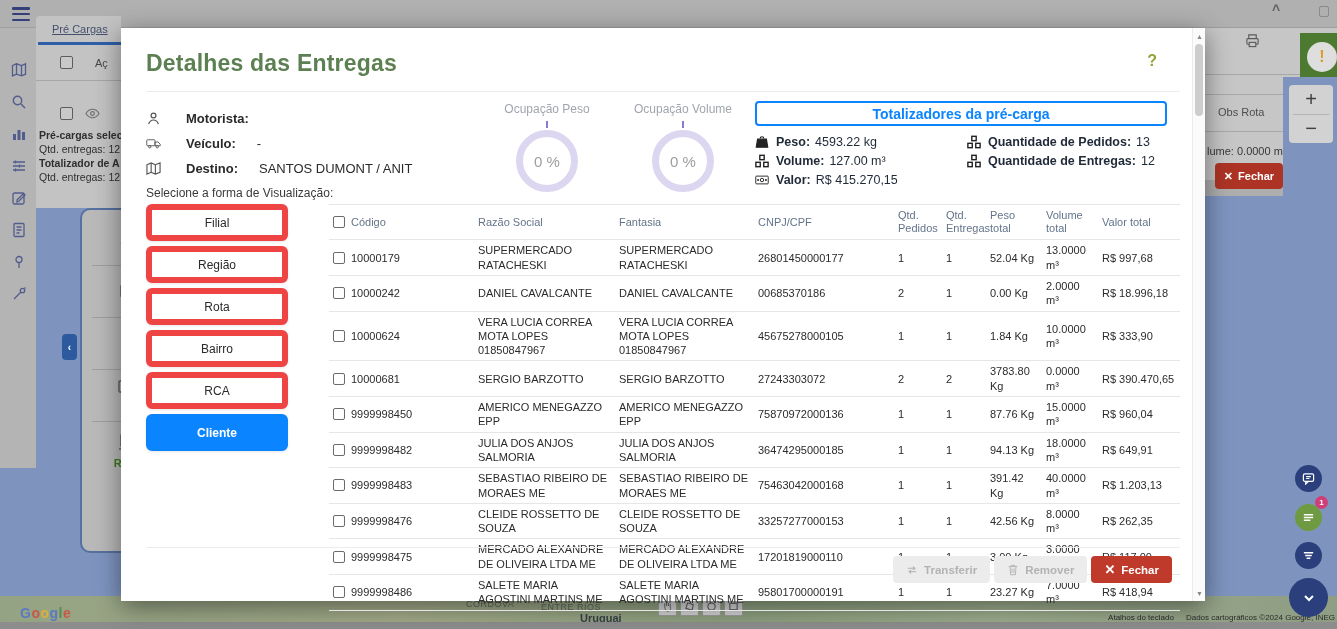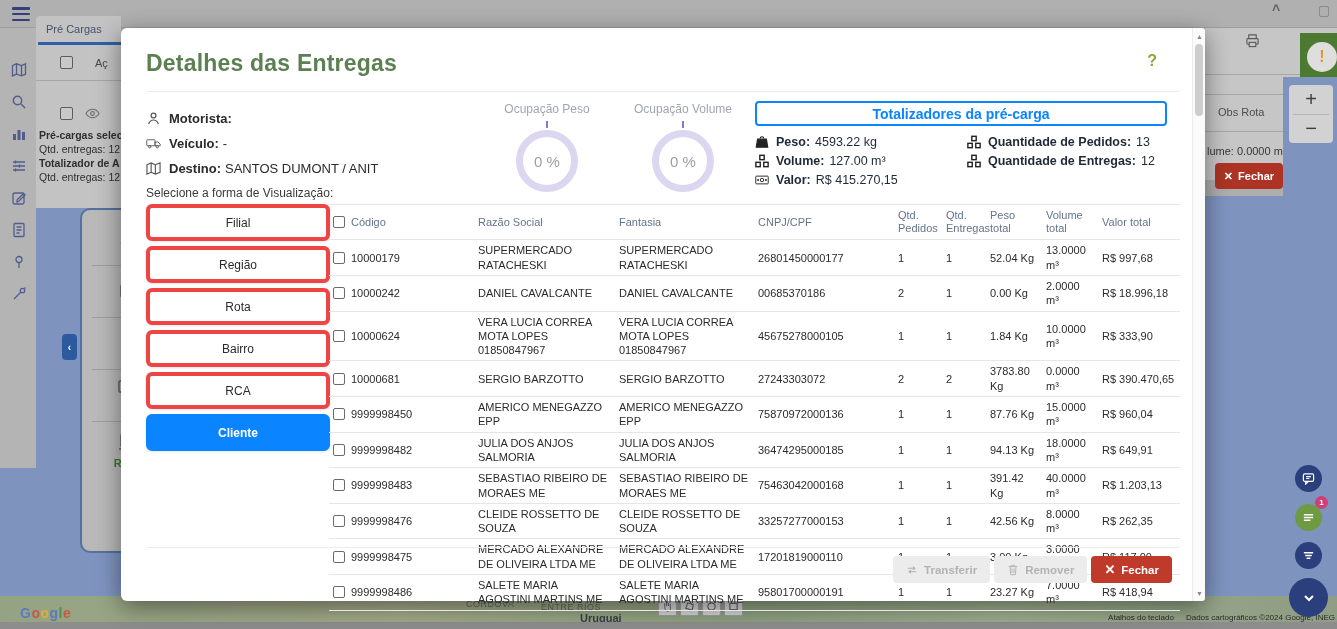--- a/index.html
+++ b/index.html
@@ -16,21 +16,21 @@
   .hamburger { position:absolute; left:12px; top:7px; width:18px; height:14px; display:flex; flex-direction:column; justify-content:space-between; }
   .hamburger i { display:block; height:2.5px; background:#33407a; border-radius:1px; }
   .chevron-up-top { position:absolute; left:1272px; top:2px; color:#606060; font-size:14px; font-weight:bold; }
   .tiny-top-glyph { position:absolute; left:1319px; top:6px; width:10px; height:11px; border:1.5px solid #8a8a8a; border-radius:2px; }
 
   .side-strip { position:absolute; left:0; top:28px; width:36px; height:440px; background:#b4b4b4; }
   .side-icons { position:absolute; left:11px; top:62px; display:flex; flex-direction:column; gap:16px; color:#525d8d; }
   .side-icons svg { width:16px; height:16px; }
 
   .left-panel { position:absolute; left:36px; top:16px; width:85px; height:192px; background:#c3c3c3; overflow:hidden; border-radius:4px 0 0 0; }
-  .lp-tab { position:absolute; left:10px; top:7px; font-size:11px; color:#44506c; white-space:nowrap; }
+  .lp-tab { position:absolute; left:16px; top:7px; font-size:11px; color:#44506c; white-space:nowrap;text-decoration:underline; }
   .lp-underline { position:absolute; left:2px; top:26px; width:120px; height:3px; background:#2e5fa8; }
   .cb-bg { display:inline-block; width:13px; height:13px; border:1.5px solid #5d5d5d; border-radius:2px; background:#c9c9c9; }
   .lp-row1 { position:absolute; left:24px; top:40px; display:flex; align-items:center; gap:22px; font-size:11px; color:#474747; }
   .lp-div { position:absolute; left:0; top:64px; width:85px; height:1px; background:#a6a6a6; }
   .lp-row2 { position:absolute; left:24px; top:90px; display:flex; align-items:center; gap:12px; color:#6f6f6f; }
   .lp-lines { position:absolute; left:3px; top:112px; font-size:10.5px; color:#2f2f2f; line-height:14px; white-space:nowrap; }
   .lp-lines .b { font-weight:bold; }
 
   .map-water { position:absolute; left:0; top:196px; width:1337px; height:400px; background:#7e94bf; }
   .map-land { position:absolute; left:0; top:596px; width:1337px; height:26px;
@@ -70,27 +70,27 @@
   .float-btn { position:absolute; border-radius:50%; background:#2b3f7c; color:#fff; display:flex; align-items:center; justify-content:center; }
   .fb-chat { left:1295px; top:465px; width:27px; height:27px; }
   .fb-list { left:1295px; top:504px; width:27px; height:27px; background:#6e9b41; }
   .fb-filter { left:1295px; top:542px; width:27px; height:27px; }
   .fb-down { left:1289px; top:578px; width:39px; height:39px; }
   .fb-badge { position:absolute; left:1315px; top:496px; width:13px; height:13px; border-radius:50%; background:#cf3e76; color:#fff; font-size:8px; font-weight:bold; display:flex; align-items:center; justify-content:center; z-index:3; }
   .float-btn svg { width:13px; height:13px; }
   .fb-down svg { width:16px; height:16px; }
 
   
-  .modal { position:absolute; left:121px; top:28px; width:1084px; height:573px; background:#ffffff; border-radius:6px; box-shadow:0 6px 24px rgba(0,0,0,.45); z-index:10;text-decoration:underline; }
+  .modal { position:absolute; left:121px; top:28px; width:1084px; height:573px; background:#ffffff; border-radius:0; box-shadow:0 6px 24px rgba(0,0,0,.45); z-index:10;text-decoration:underline; }
   .m-title { position:absolute; left:25px; top:22px; font-size:23px; font-weight:bold; color:#5d8052; letter-spacing:.2px; }
   .m-help { position:absolute; right:48px; top:24px; font-size:16px; font-weight:bold; color:#93a33b; }
   .m-divider { position:absolute; left:25px; right:25px; top:63px; height:1px; background:#ececec; }
 
   .m-info { position:absolute; left:25px; top:78px; width:330px; }
-  .info-row { display:flex; align-items:center; gap:8px; height:25px; font-size:13px; color:#2a2a2a; }
+  .info-row { display:flex; align-items:center; gap:25px; height:25px; font-size:13px; color:#2a2a2a; }
   .info-row svg { width:15px; height:15px; color:#555; flex:0 0 auto; }
   .info-row .lbl { font-weight:bold; }
   .m-select-label { position:absolute; left:25px; top:158px; font-size:12px; color:#3a3a3a; }
 
   .gauge { position:absolute; top:74px; width:130px; display:flex; flex-direction:column; align-items:center; }
   .gauge.g1 { left:361px; }
   .gauge.g2 { left:497px; }
   .gauge-label { font-size:12px; color:#a0a6ad; }
   .gauge-tick { width:2px; height:7px; background:#8a79d0; margin-top:5px; }
   .gauge-ring { width:62px; height:62px; border:7px solid #dcd6f0; border-radius:50%; margin-top:2px; display:flex; align-items:center; justify-content:center; }
@@ -99,21 +99,21 @@
   .totals { position:absolute; left:634px; top:73px; width:412px; }
   .totals-title { height:25px; border:2px solid #0b84ff; border-radius:4px; display:flex; align-items:center; justify-content:center; font-size:14px; font-weight:bold; color:#0b84ff; }
   .totals-grid { display:flex; margin-top:9px; }
   .totals-col { display:flex; flex-direction:column; gap:5px; }
   .totals-col.left { width:212px; }
   .tot-row { display:flex; align-items:center; gap:7px; font-size:12.5px; color:#1f2937; }
   .tot-row svg { width:14px; height:14px; color:#222; flex:0 0 auto; }
   .tot-row .lbl { font-weight:bold; }
 
   .view-list { position:absolute; left:25px; top:176px; width:154px; }
-  .view-btn { width:184px; height:37px; margin-bottom:5px; background:#fff; border:4px solid #ef4444; border-radius:6px; box-shadow:0 1px 3px rgba(0,0,0,.10); display:flex; align-items:center; justify-content:center; font-size:12px; color:#2b2b2b; }
+  .view-btn { width:142px; height:37px; margin-bottom:5px; background:#fff; border:6px solid #ef4444; border-radius:6px; box-shadow:0 1px 3px rgba(0,0,0,.10); display:flex; align-items:center; justify-content:center; font-size:12px; color:#2b2b2b; }
   .view-btn.active { background:#0b84ff; border-color:#0b84ff; color:#fff; font-weight:bold; }
 
   .table-wrap { position:absolute; left:208px; top:176px; width:852px; }
   table.deliveries { border-collapse:collapse; table-layout:fixed; width:851px; font-size:11px; color:#2b2b2b; }
   .deliveries th { font-weight:normal; color:#64748b; text-align:left; padding:4px 4px; border-top:1px solid #e6e6e6; border-bottom:1px solid #e6e6e6; vertical-align:middle; line-height:1.2; }
   .deliveries td { padding:3px 4px; border-bottom:1px solid #e6e6e6; vertical-align:middle; line-height:1.3; overflow:hidden; }
   .cb { display:inline-block; width:12px; height:12px; border:1.5px solid #6b6b6b; border-radius:2px; background:#fff; margin-right:6px; vertical-align:-2px; flex:0 0 auto; }
 
   .m-footer-line { position:absolute; left:25px; right:25px; top:519px; height:1px; background:#ececec; }
   .m-footer { position:absolute; top:528px; right:33px; display:flex; gap:4px; }

